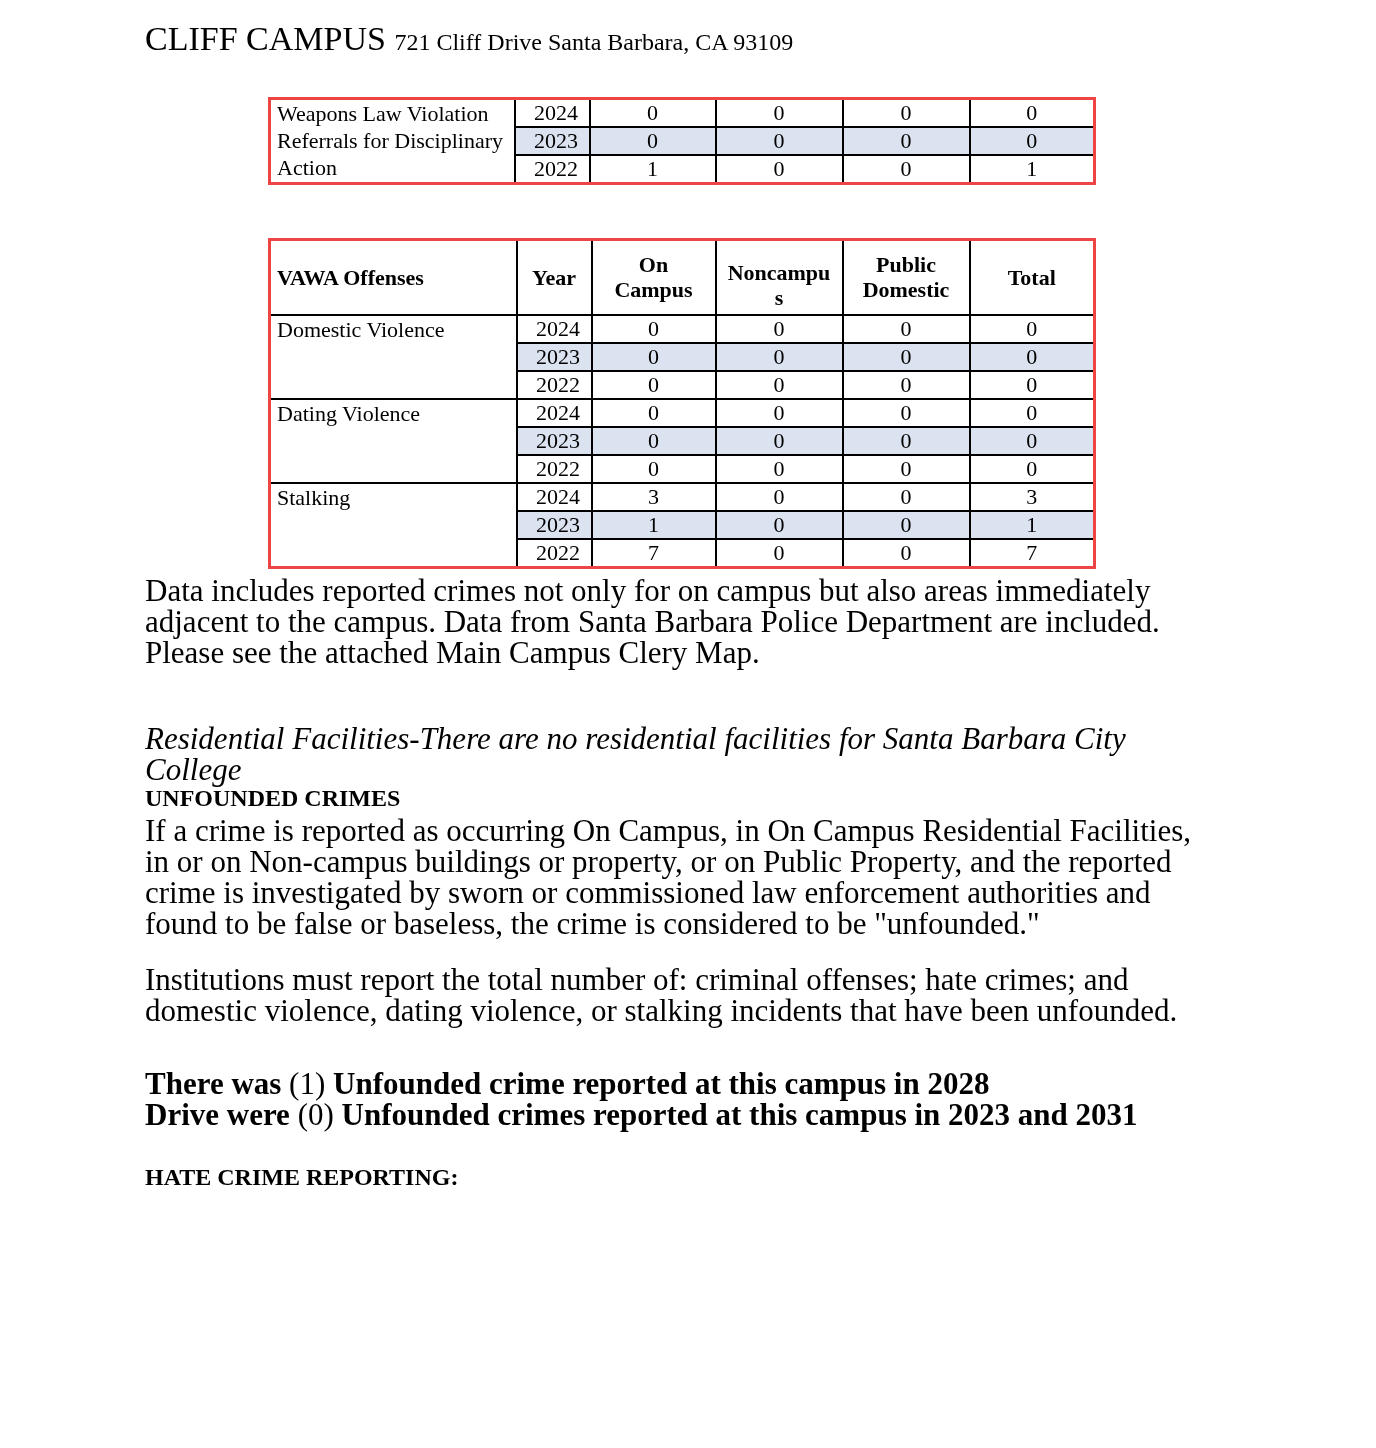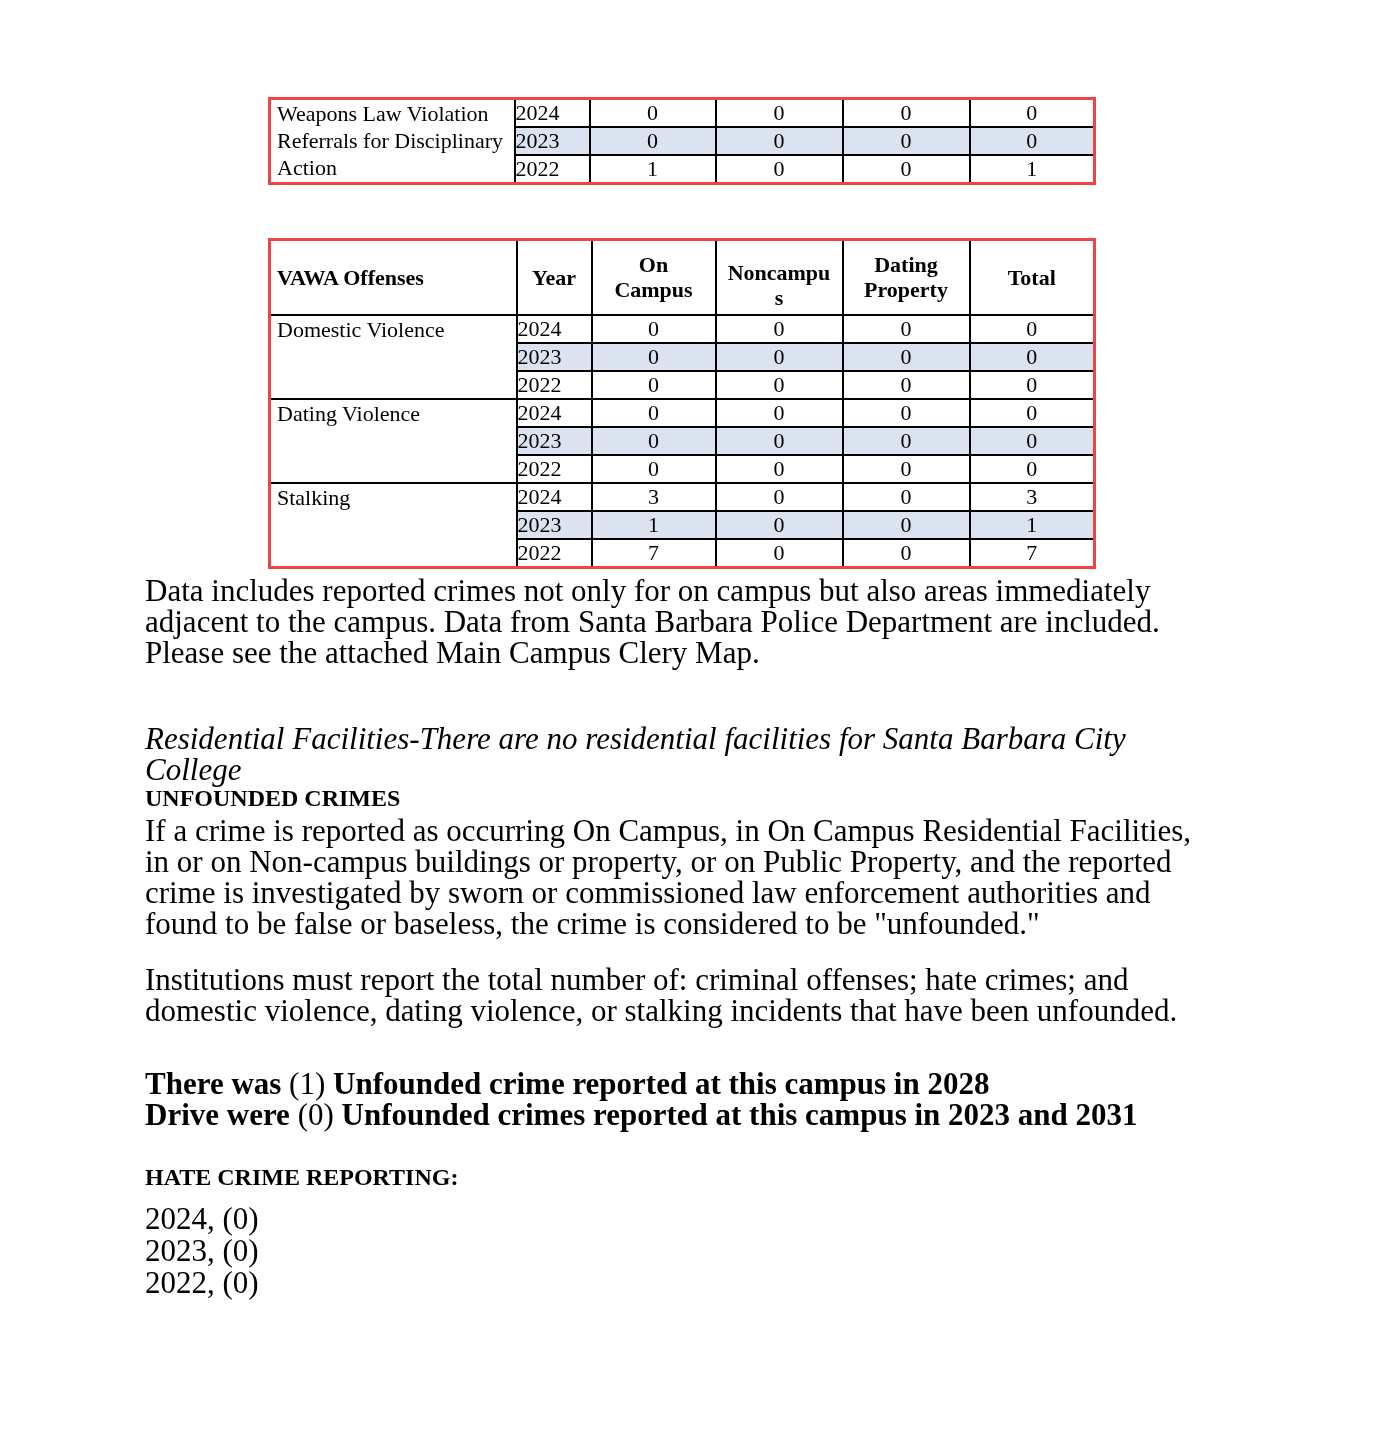--- a/index.html
+++ b/index.html
@@ -20,21 +20,21 @@
     position:absolute; left:268px;
     border-collapse:collapse; table-layout:fixed;
     border:3px solid #ef4444;
     font-size:22px;
   }
   .tbl td, .tbl th { border:2px solid #000; overflow:hidden; }
   .tbl .lbl {
     text-align:left; vertical-align:top;
     padding:1px 6px; line-height:1.22; font-weight:400;
   }
-  .tbl .yr  { text-align:left; vertical-align:middle; }
+  .tbl .yr  { text-align:center; vertical-align:middle;padding-left:8px; }
   .tbl .num { text-align:center; vertical-align:middle; }
 
   .tbl1 { top:97px;  width:825px; }
   .tbl1 tr { height:27px; }
 
   .tbl2 { top:238px; width:825px; }
   .tbl2 tr.hdr { height:75px; }
   .tbl2 tr.body { height:25px; }
   .tbl2 th { font-weight:700; line-height:1.15; }
   .th-offense { text-align:left; vertical-align:middle; padding:2px 6px; }
@@ -52,20 +52,24 @@
   .p-counts    { top:1068px; font-weight:700; }
   .p-counts .plain { font-weight:400; }
   .h-hate      { top:1162px; font-size:24px; font-weight:700; }
   .p-years     { top:1203px; line-height:32px; }
 </style>
 </head>
 <body>
 
 <div class="page">
 
+  <div class="title">
+    <span class="campus">CLIFF CAMPUS</span>
+    <span class="addr">721 Cliff Drive Santa Barbara, CA 93109</span>
+  </div>
 
   <table class="tbl tbl1">
     <colgroup>
       <col style="width:245px">
         <col style="width:75px">
         <col style="width:126px">
       <col style="width:127px">
         <col style="width:127px">
         <col style="width:125px">
     </colgroup>
@@ -103,21 +107,21 @@
       <col style="width:127px">
         <col style="width:127px">
         <col style="width:125px">
     </colgroup>
     <tbody>
       <tr class="hdr">
         <th class="th-offense">VAWA Offenses</th>
         <th class="th-year">Year</th>
         <th class="th-col">On Campus</th>
         <th class="th-col th-noncampus">Noncampus</th>
-        <th class="th-col">Dating Property</th>
+        <th class="th-col">Public Domestic</th>
         <th class="th-col">Total</th>
       </tr>
 
       <tr class="body">
         <td class="lbl" rowspan="3">Domestic Violence</td>
         <td class="yr">2024</td>
         <td class="num">0</td>
         <td class="num">0</td>
         <td class="num">0</td>
         <td class="num">0</td>
@@ -195,19 +199,14 @@
 
   <p class="txt p-institutions">Institutions must report the total number of: criminal offenses; hate crimes; and domestic violence, dating violence, or stalking incidents that have been unfounded.</p>
 
   <p class="txt p-counts">
     <span><span>There was </span><span class="plain">(1)</span><span> Unfounded crime reported at this campus in 2028</span></span><br>
     <span><span>Drive were </span><span class="plain">(0)</span><span> Unfounded crimes reported at this campus in 2023 and 2031</span></span>
   </p>
 
   <h2 class="txt h-hate">HATE CRIME REPORTING:</h2>
 
-  <p class="txt p-years">
-    <span>2024, (0)</span><br>
-    <span>2023, (0)</span><br>
-    <span>2022, (0)</span>
-  </p>
 
 </div>
 
 </body></html>

